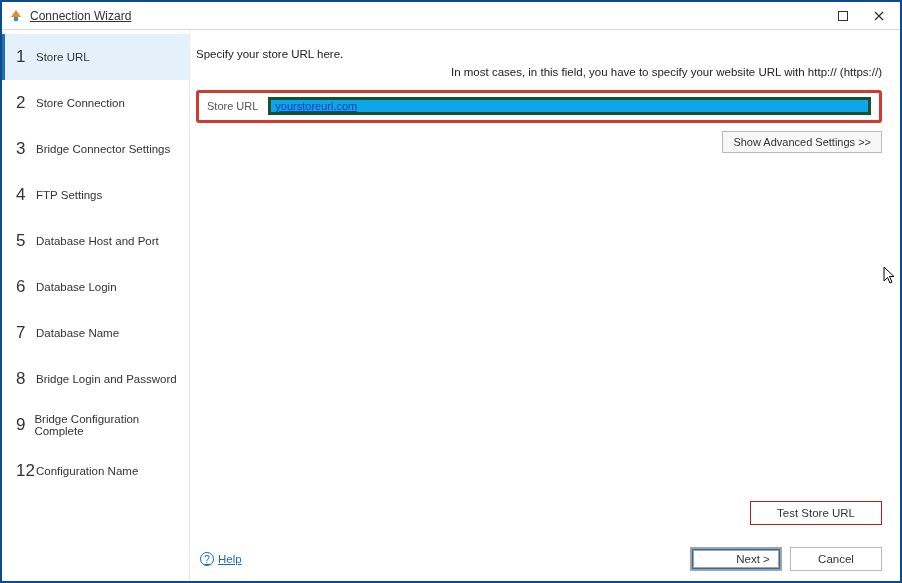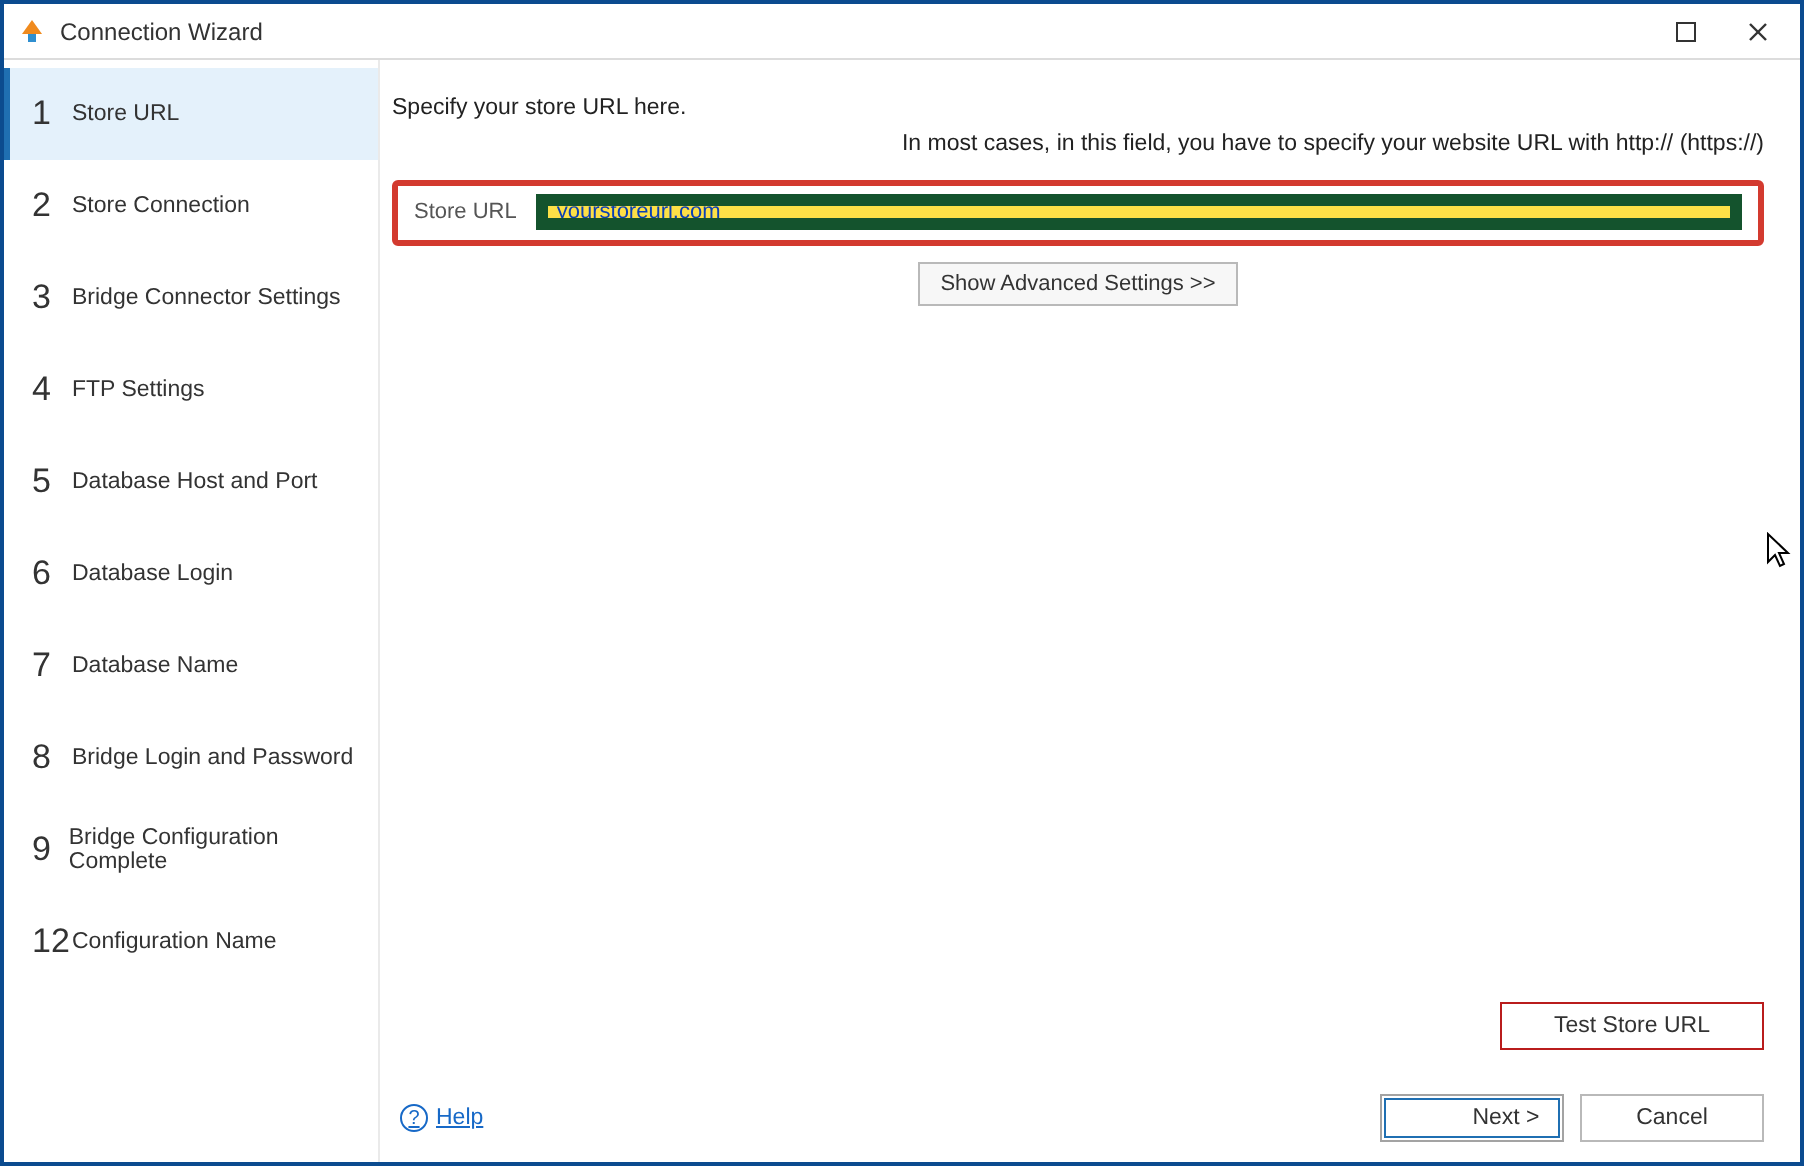--- a/index.html
+++ b/index.html
@@ -21,21 +21,21 @@
     display: flex;
     align-items: center;
     padding: 0 6px 0 6px;
     border-bottom: 1px solid #dcdcdc;
     background: #fff;
   }
   .titlebar .app-icon {
     width: 16px; height: 16px; margin-right: 6px;
     display: flex; align-items:center; justify-content:center;
   }
-  .titlebar .title { flex: 1; font-size: 12px; color: #333; }
+  .titlebar .title { flex: 1; font-size: 12px; color: #333; text-decoration: underline; }
   .titlebar .win-controls { display: flex; gap: 18px; padding-right: 6px; }
   .titlebar .win-btn { width: 18px; height: 18px; display:flex; align-items:center; justify-content:center; cursor:default; }
   .body-area { flex: 1; display: flex; min-height: 0; }
   .sidebar {
     width: 188px;
     background: #fff;
     border-right: 1px solid #eaeaea;
     padding-top: 4px;
     overflow: hidden;
   }
@@ -76,28 +76,28 @@
     padding: 4px 8px 5px 8px;
     display: flex;
     align-items: center;
     gap: 10px;
     margin-bottom: 6px;
   }
   .url-label { font-size: 11px; color: #555; white-space: nowrap; }
   .url-input {
     flex: 1;
     height: 18px;
-    border: 6px solid #14532d;
+    border: 3px solid #14532d;
     font-size: 11px;
     color: #0a3fb5;
     text-decoration: underline;
     padding: 1px 4px;
-    background: #fde047;
-  }
-  .adv-row { display:flex; justify-content:center; margin-top: 2px; }
+    background: #0ea5e9;
+  }
+  .adv-row { display:flex; justify-content:flex-end; margin-top: 2px; }
   .adv-btn {
     height: 22px;
     padding: 0 10px;
     border: 1px solid #b9b9b9;
     background: #f7f7f7;
     font-size: 11px;
     color: #333;
     cursor: default;
   }
   .spacer { flex: 1; }
@@ -130,21 +130,21 @@
   }
   .footer-spacer { flex:1; }
   .nav-btn {
     width: 92px; height: 24px;
     border: 1px solid #b9b9b9;
     background: #fff;
     font-size: 11.5px; color:#333;
     cursor: default;
   }
   .nav-btn.primary {
-    border: 1px solid #a3a3a3;
+    border: 4px solid #a3a3a3;
     outline: 1px solid #1f6fb2;
     outline-offset: -3px;
     padding-left: 40px;
   }
 </style>
 </head>
 <body>
 
 <div class="titlebar">
   <span class="app-icon">

